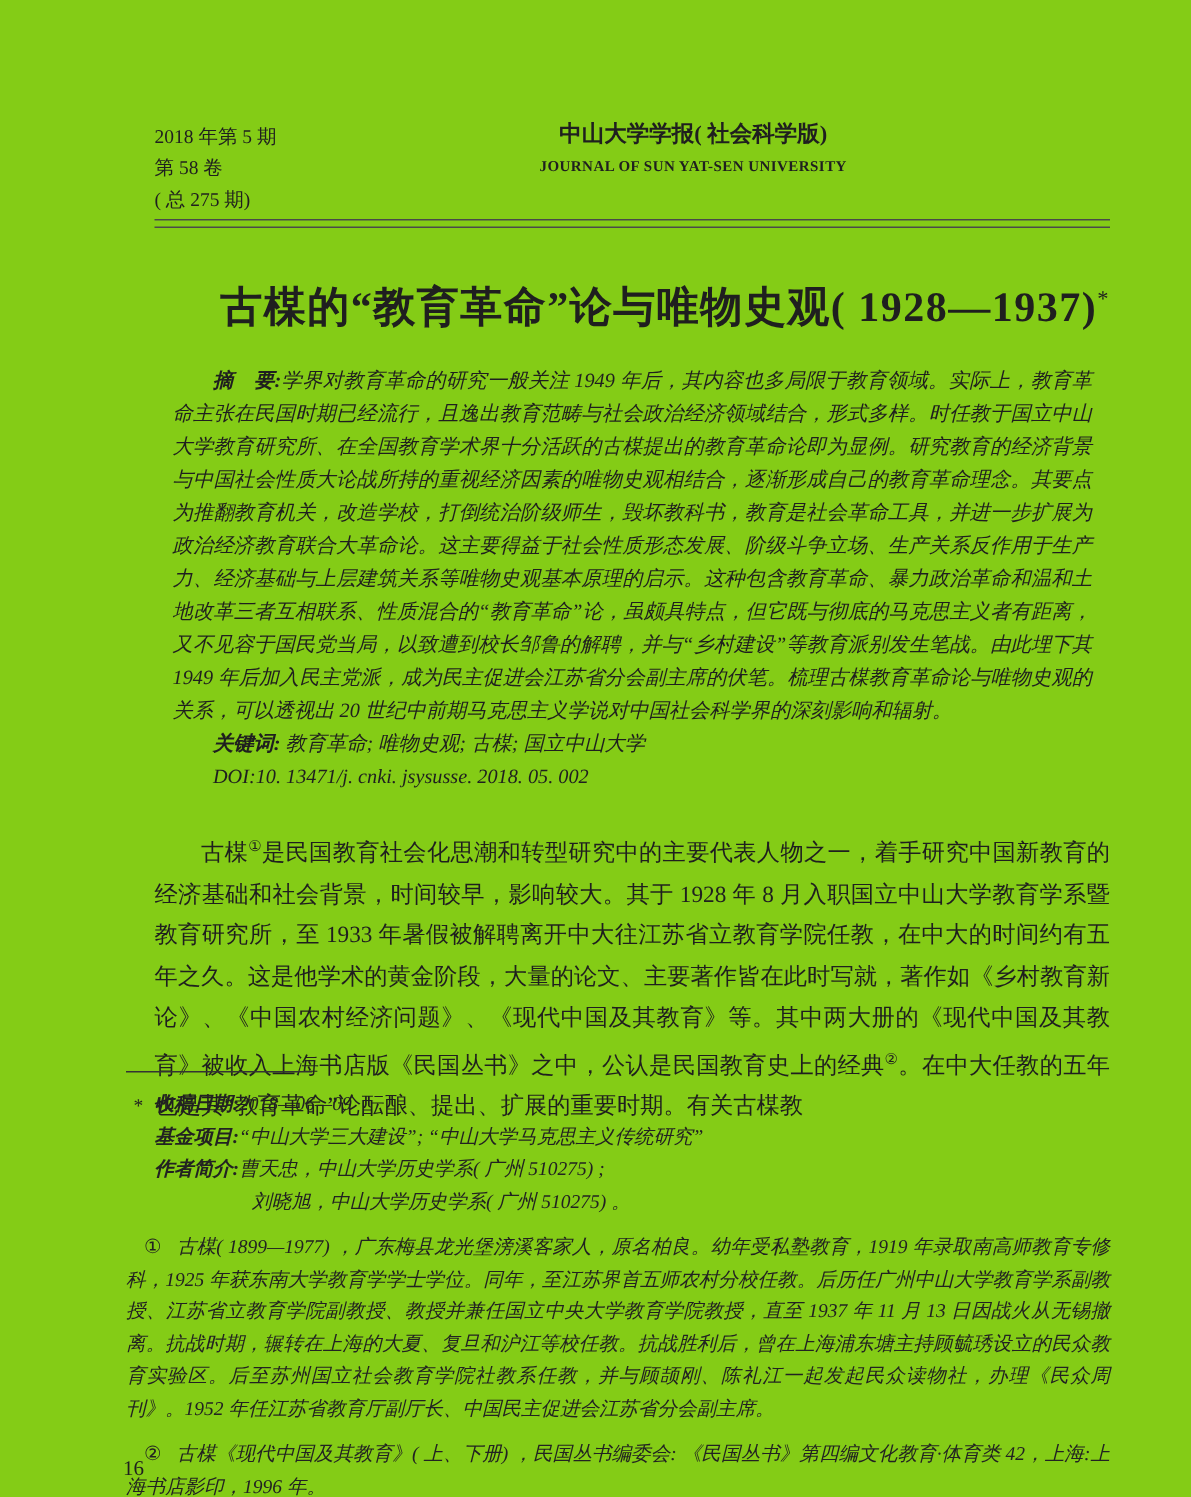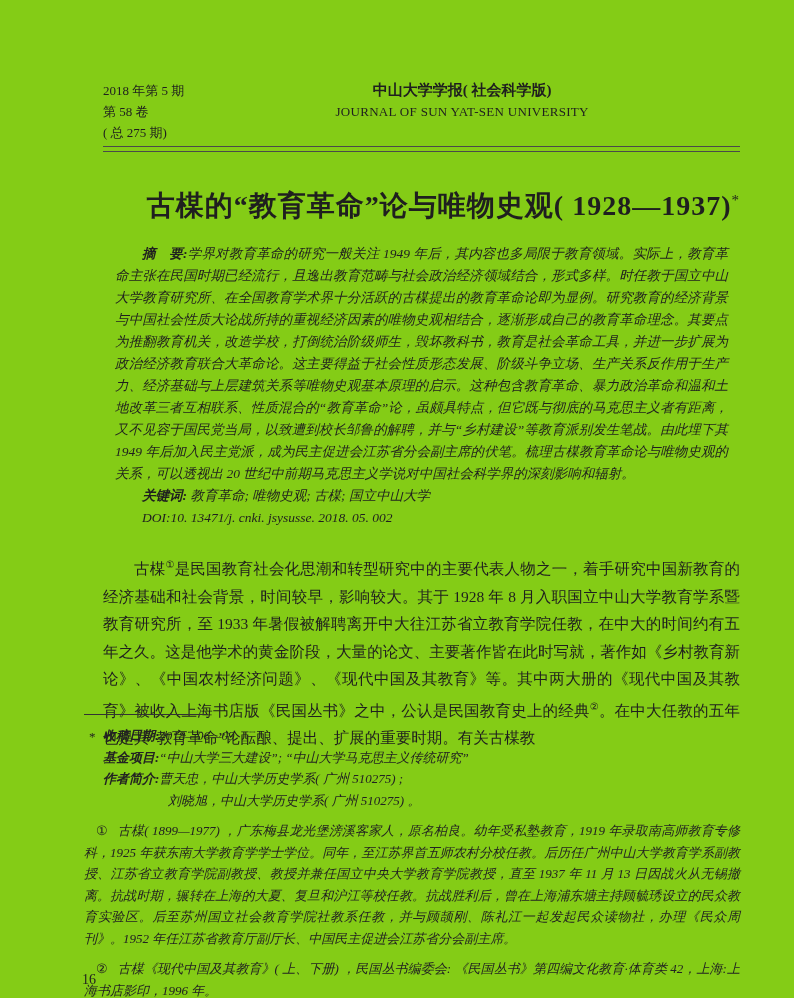--- a/index.html
+++ b/index.html
@@ -20,21 +20,21 @@
   .journal-header {
     display: flex;
     justify-content: space-between;
     align-items: flex-start;
   }
   .hdr-col { font-size: 13px; line-height: 21px; white-space: nowrap; }
   .hdr-left  { text-align: left; }
   .hdr-center { text-align: center; flex: 1; }
   .hdr-right { text-align: right; }
   .hdr-center .cn  { font-size: 15px; font-weight: bold; line-height: 21px; }
-  .hdr-center .en1 { font-size: 13px; font-weight: normal; line-height: 21px; letter-spacing: .3px; }
+  .hdr-center .en1 { font-size: 10px; font-weight: bold; line-height: 21px; letter-spacing: .3px; }
   .hdr-center .en2 { font-size: 12.5px; font-weight: bold; line-height: 21px; letter-spacing: .3px; }
 
   .double-rule {
     margin-top: 3px;
     height: 4px;
     border-top: 1.5px solid #4a4a4a;
     border-bottom: 1.5px solid #4a4a4a;
   }
 
   

